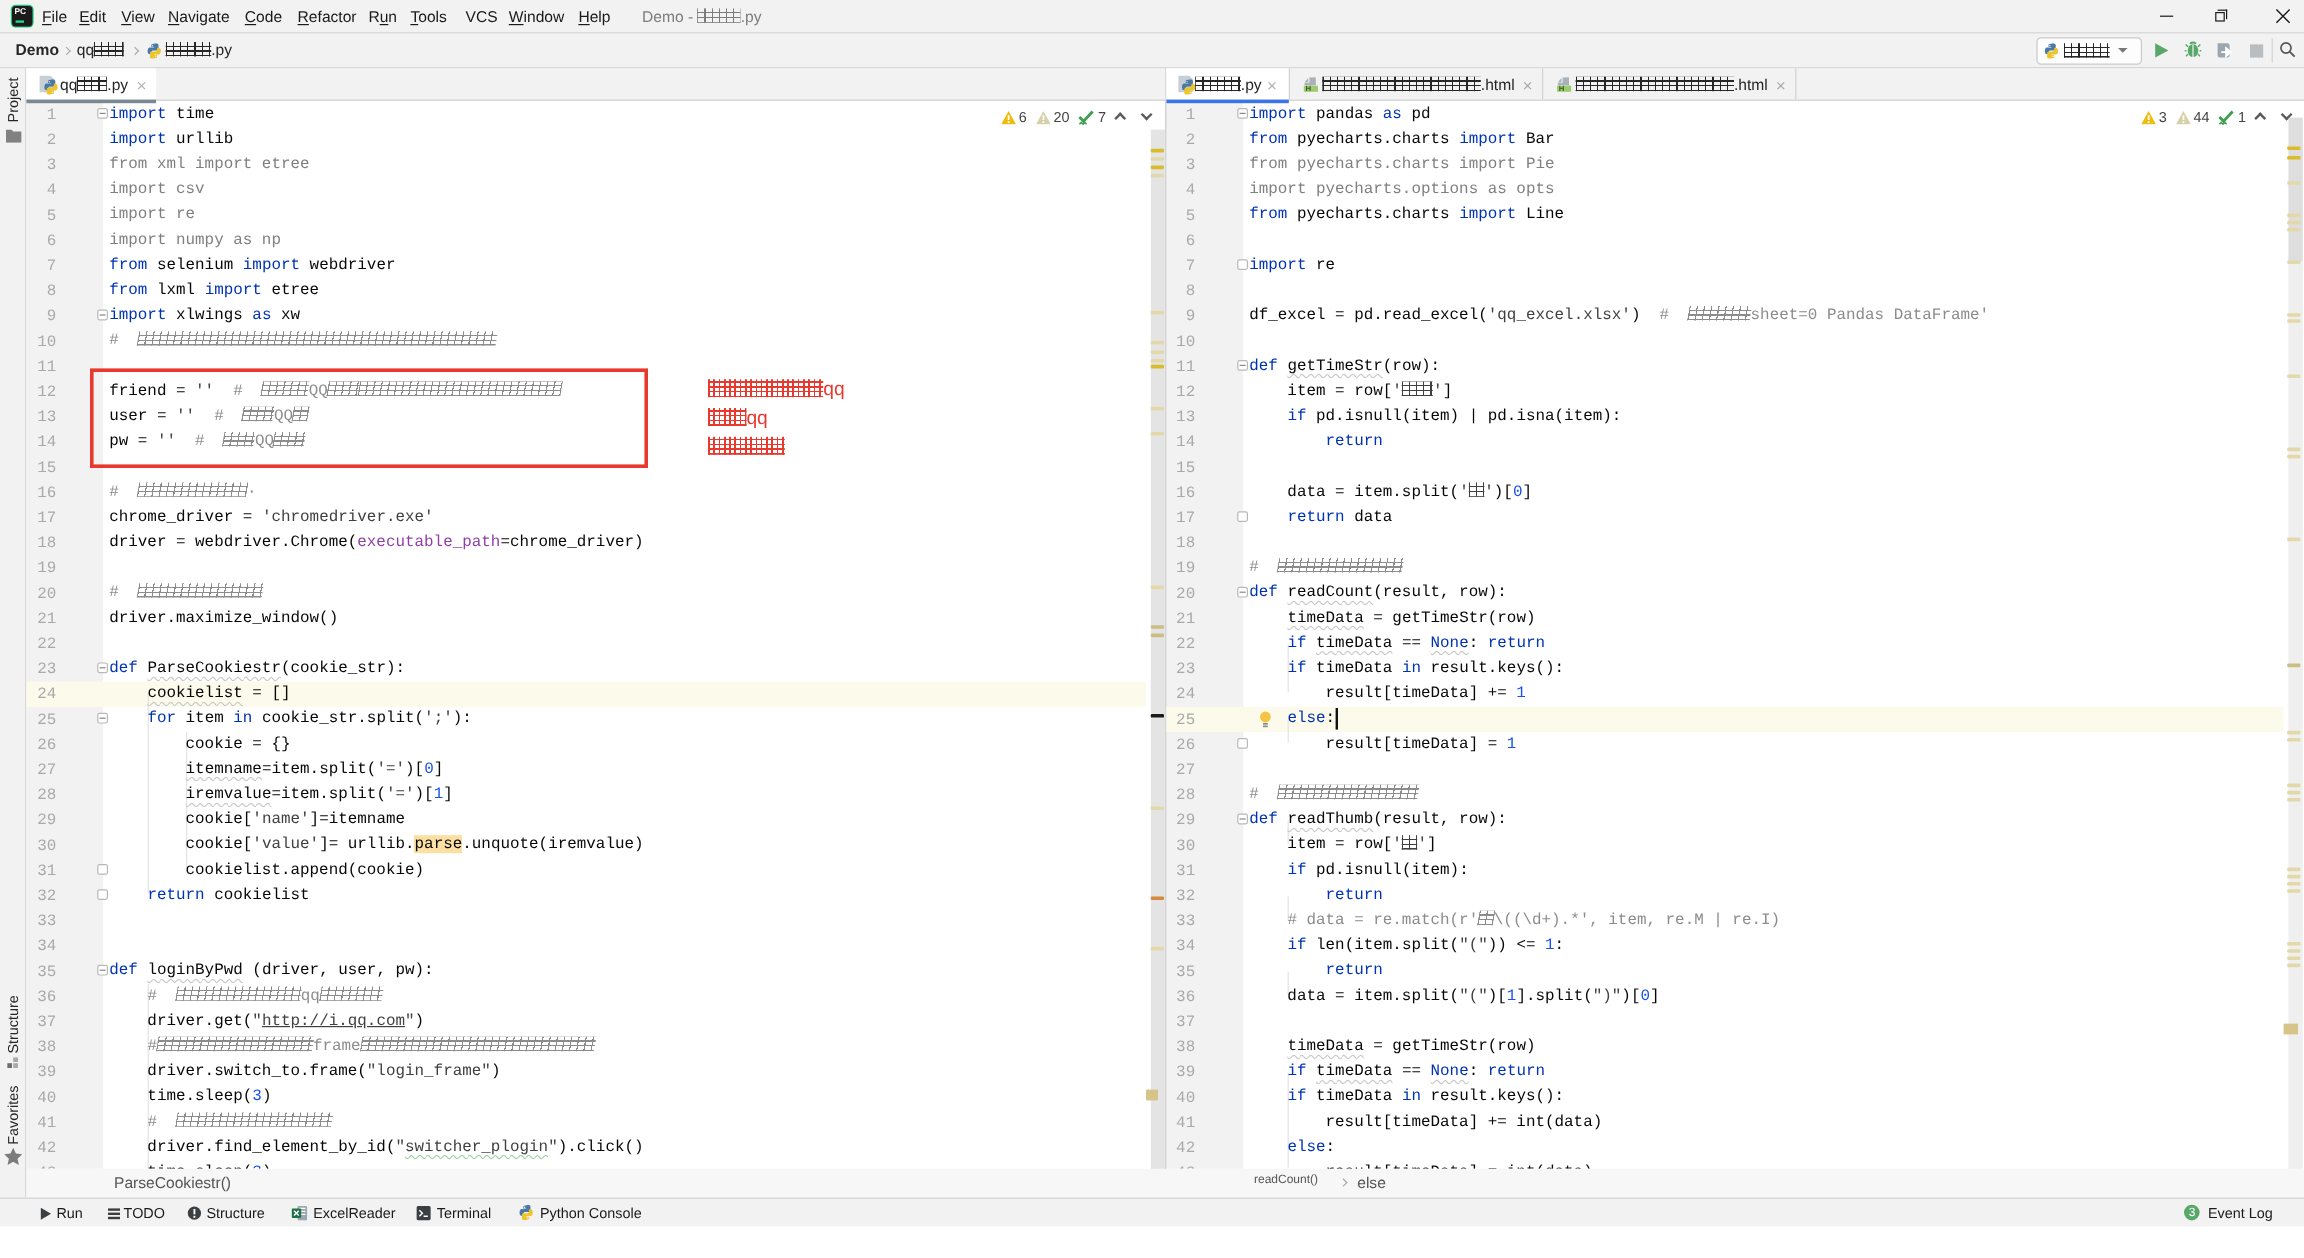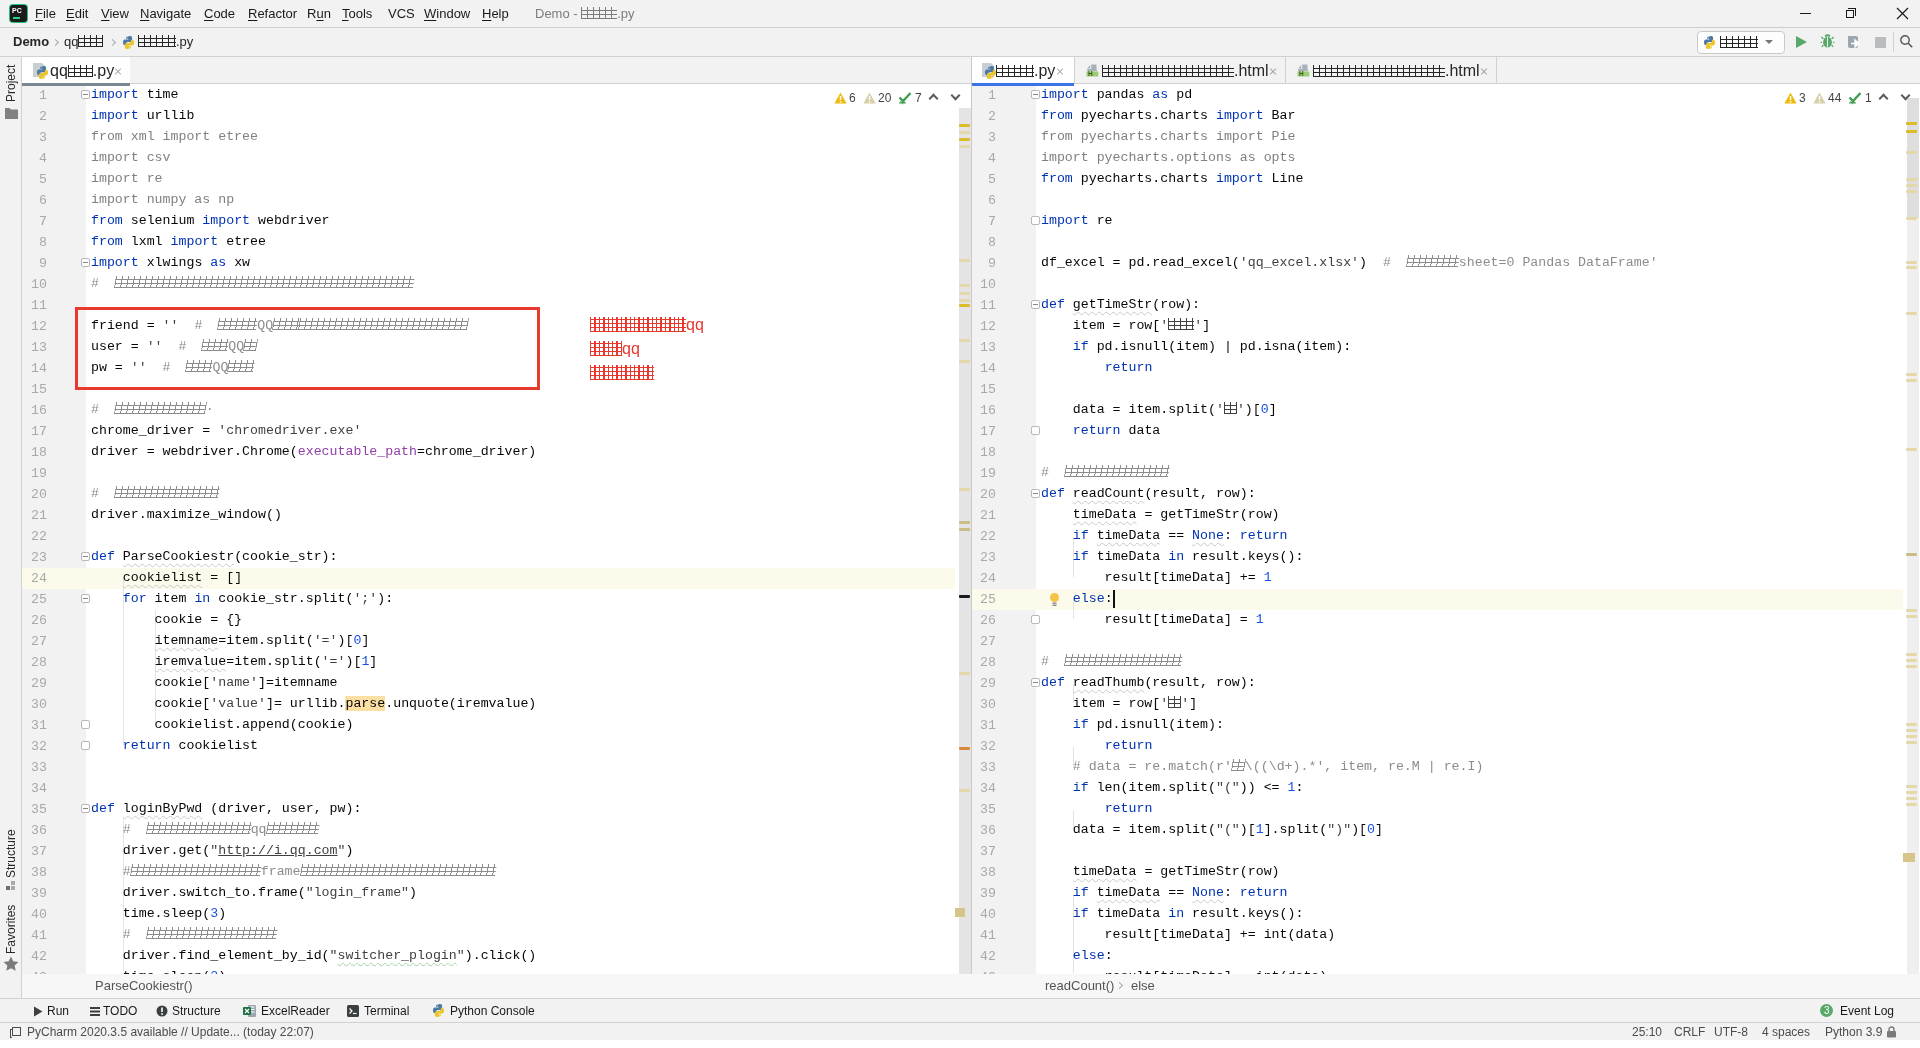--- a/index.html
+++ b/index.html
@@ -20,21 +20,21 @@
 #pclogo{position:absolute;left:10px;top:5px;width:17px;height:17px;background:#1b1b1b;border-radius:3px;box-shadow:0 0 0 1px #26c07c}
 #pclogo b{position:absolute;left:2px;top:2px;font-size:7px;font-weight:bold;color:#fff}
 #pclogo i{position:absolute;left:3px;bottom:3px;width:7px;height:2px;background:#21d789}
 #wintitle{position:absolute;left:535px;top:0;height:27px;line-height:27px;font-size:13px;color:#7c7c7c}
 #navbar{left:0;top:28px;width:1920px;height:29px;background:#f2f2f2;border-bottom:1px solid #d1d1d1}
 #navbar .bc{position:absolute;top:0;height:28px;line-height:28px;font-size:13px;color:#262626}
 .crumbsep{position:absolute;top:11px;width:5px;height:5px;border-top:1px solid #a8a8a8;border-right:1px solid #a8a8a8;transform:rotate(45deg)}
 #sidebar{left:0;top:57px;width:22px;height:941px;background:#f2f2f2;border-right:1px solid #d1d1d1}
 .vlabel{position:absolute;writing-mode:vertical-rl;transform:rotate(180deg);font-size:12px;color:#262626;left:4px}
 .tabbar{top:57px;height:27px;background:#f2f2f2;border-bottom:1px solid #d1d1d1;z-index:3}
-.tab{position:absolute;top:0;height:26px;line-height:27px;font-size:16px;color:#262626}
+.tab{position:absolute;top:0;height:26px;line-height:27px;font-size:13px;color:#262626}
 .tabx{position:absolute;top:10px;width:8px;height:8px;opacity:.4}
 .tabx:before,.tabx:after{content:"";position:absolute;left:0;top:3.5px;width:8px;height:1px;background:#333}
 .tabx:before{transform:rotate(45deg)}
 .tabx:after{transform:rotate(-45deg)}
 .lnums{position:absolute;top:0;width:100%;font:13.25px/21px "Liberation Mono",monospace;color:#a9a9a9;text-align:right}
 .lnums div{height:21px}
 .code{position:absolute;top:85px;font:13.25px/21px "Liberation Mono",monospace;color:#070707;white-space:pre}
 .code div{height:21px}
 .k{color:#0033b3}.s{color:#404040}.n{color:#1750eb}.c{color:#8c8c8c;}
 .g{color:#808080}.p{color:#9041a8}
@@ -418,21 +418,21 @@
     <i class="abs" style="left:1880px;top:95px;width:7px;height:7px;border-top:2px solid #5a5a5a;border-left:2px solid #5a5a5a;transform:rotate(45deg)"></i>
     <i class="abs" style="left:1902px;top:92px;width:7px;height:7px;border-top:2px solid #5a5a5a;border-left:2px solid #5a5a5a;transform:rotate(-135deg)"></i>
 
 <div class="abs" style="left:75px;top:307px;width:465px;height:83px;border:3px solid #e8392e"></div>
 <span class="abs" style="left:590px;top:316px;color:#e8392e"><span class="z zr" style="width:96px"></span>qq</span>
 <span class="abs" style="left:590px;top:340px;color:#e8392e"><span class="z zr" style="width:32px"></span>qq</span>
 <span class="abs" style="left:590px;top:364px;color:#e8392e"><span class="z zr" style="width:64px"></span></span>
 
 <div class="abs" id="crumbbar">
   <span class="abs" style="left:73px;top:4px;font-size:13px;color:#555">ParseCookiestr()</span>
-  <span class="abs" style="left:1023px;top:4px;font-size:13px;color:#555">readCount()</span>
+  <span class="abs" style="left:1023px;top:4px;font-size:10px;color:#555">readCount()</span>
   <i class="crumbsep" style="left:1095px;top:9px"></i>
   <span class="abs" style="left:1109px;top:4px;font-size:13px;color:#555">else</span>
 </div>
 
 <div class="abs" id="toolbar">
   <svg class="abs" style="left:33px;top:7px" width="10" height="11" viewBox="0 0 10 11">
         <path d="M1 0.5 L9.5 5.5 L1 10.5 Z" fill="#3c3f41"></path>
       </svg>
   <span class="tbi" style="left:47px">Run</span>
   <i class="abs" style="left:90px;top:8px;width:10px;height:1.5px;background:#3c3f41;box-shadow:0 3.5px #3c3f41,0 7px #3c3f41"></i>
@@ -459,29 +459,15 @@
   <svg class="abs" style="left:432px;top:5px;z-index:4" width="13" height="13" viewBox="0 0 13 13">
 <path d="M6.4 0.5 C3.9 0.5 4.1 1.6 4.1 1.6 l0 1.5 2.4 0 0 0.5 -3.3 0 c0 0 -2.2 -0.3 -2.2 3 0 0 -0.1 2.6 1.9 2.6 l1.2 0 0 -1.3 c0 0 -0.1 -1.9 1.9 -1.9 l2.3 0 c0 0 1.8 0 1.8 -1.7 l0 -2.6 c0 0 0.2 -1.7 -2.7 -1.7 z m-1.2 1 a0.6 0.6 0 1 1 0 1.2 0.6 0.6 0 0 1 0 -1.2 z" fill="#4a79a5"></path>
 <path d="M6.6 12.5 c2.5 0 2.3 -1.1 2.3 -1.1 l0 -1.5 -2.4 0 0 -0.5 3.3 0 c0 0 2.2 0.3 2.2 -3 0 0 0.1 -2.6 -1.9 -2.6 l-1.2 0 0 1.3 c0 0 0.1 1.9 -1.9 1.9 l-2.3 0 c0 0 -1.8 0 -1.8 1.7 l0 2.6 c0 0 -0.2 1.7 2.7 1.7 z m1.2 -1 a0.6 0.6 0 1 1 0 -1.2 0.6 0.6 0 0 1 0 1.2 z" fill="#ecc52a"></path>
 </svg>
   <span class="tbi" style="left:450px">Python Console</span>
   <i class="abs" style="left:1820px;top:5px;width:13px;height:13px;border-radius:50%;background:#59a869"></i>
   <span class="abs" style="left:1824px;top:6px;font-size:10px;color:#fff;line-height:12px">3</span>
   <span class="tbi" style="left:1840px">Event Log</span>
 </div>
 
-<div class="abs" id="statusbar">
-  <i class="abs" style="left:12px;top:4px;width:9px;height:9px;border:1px solid #4c4c4c"></i>
-  <i class="abs" style="left:10px;top:6px;width:2px;height:9px;background:#f2f2f2;border-top:1px solid #4c4c4c;border-bottom:1px solid #4c4c4c;border-left:1px solid #4c4c4c"></i>
-  <span class="sbi" style="left:27px">PyCharm 2020.3.5 available // Update... (today 22:07)</span>
-  <span class="sbi" style="left:1632px">25:10</span>
-  <span class="sbi" style="left:1674px">CRLF</span>
-  <span class="sbi" style="left:1714px">UTF-8</span>
-  <span class="sbi" style="left:1762px">4 spaces</span>
-  <span class="sbi" style="left:1825px">Python 3.9</span>
-  <svg class="abs" style="left:1886px;top:3px" width="11" height="12" viewBox="0 0 11 12">
-        <rect x="1" y="5" width="9" height="6.5" rx="1" fill="#7a7a7a"></rect>
-        <path d="M3 5 V3.5 a2.5 2.5 0 0 1 5 0 V5" stroke="#7a7a7a" stroke-width="1.4" fill="none"></path>
-      </svg>
-</div>
 
 
 </div>
 
 </body></html>

